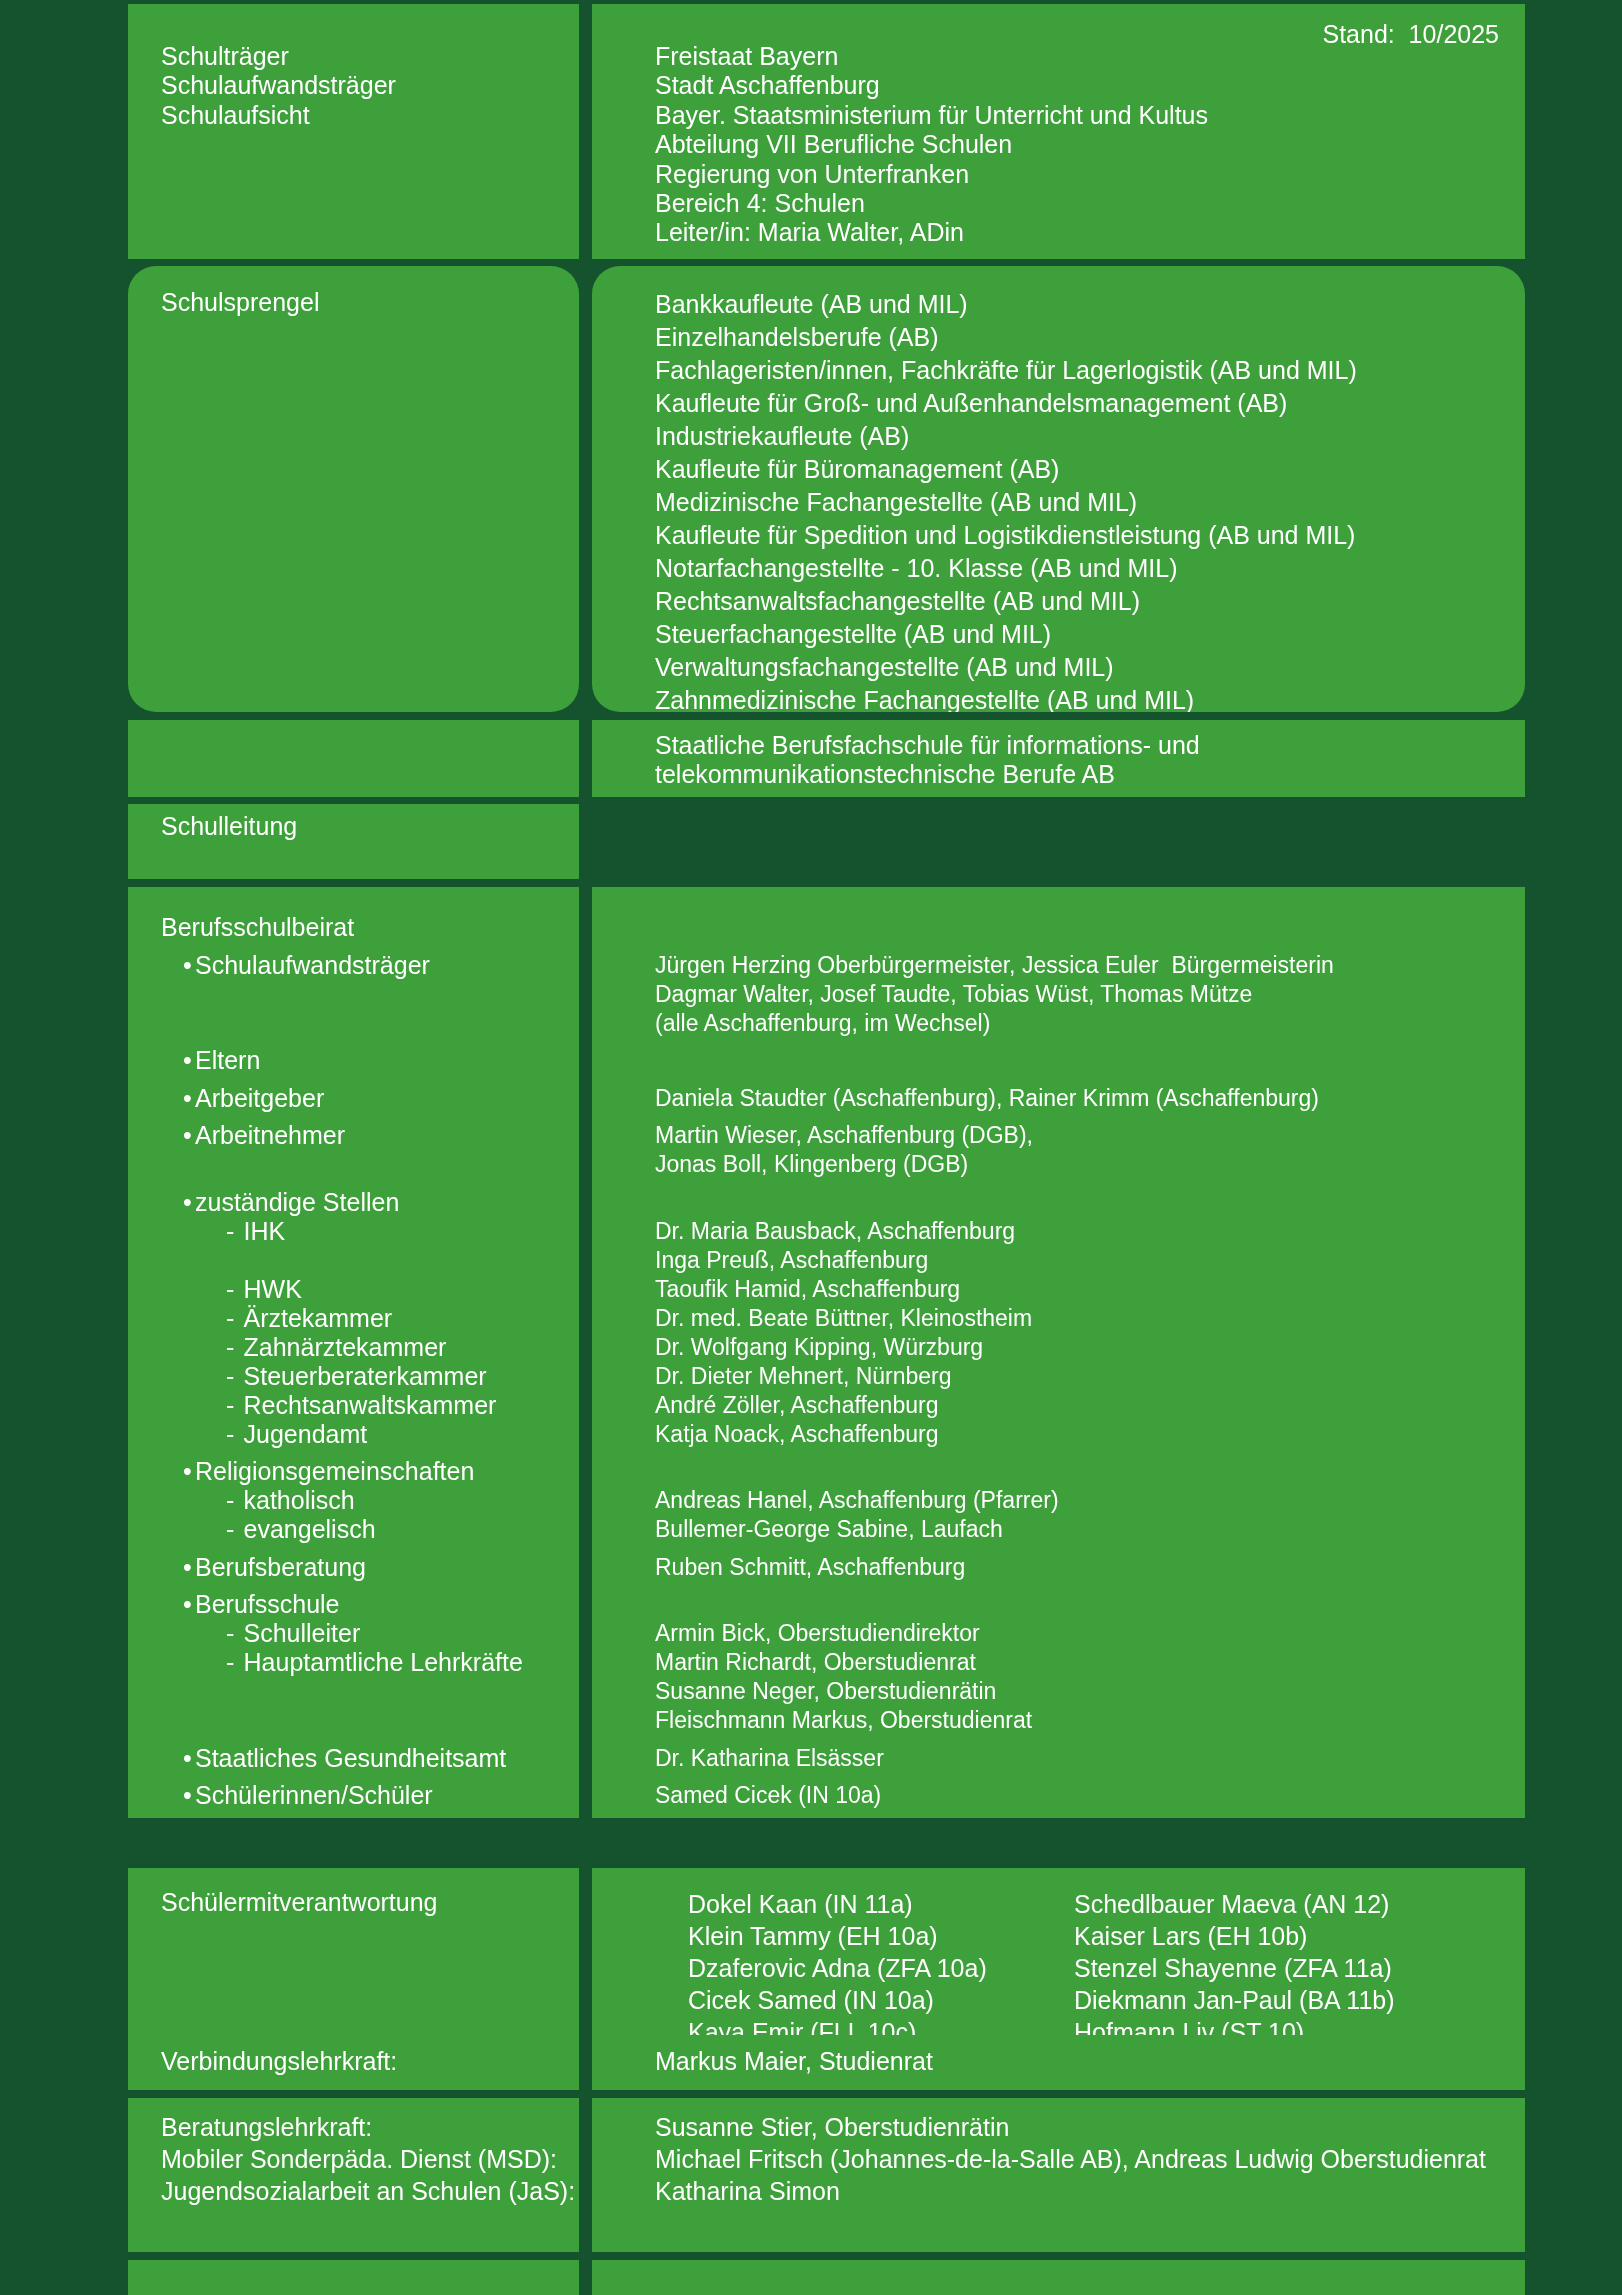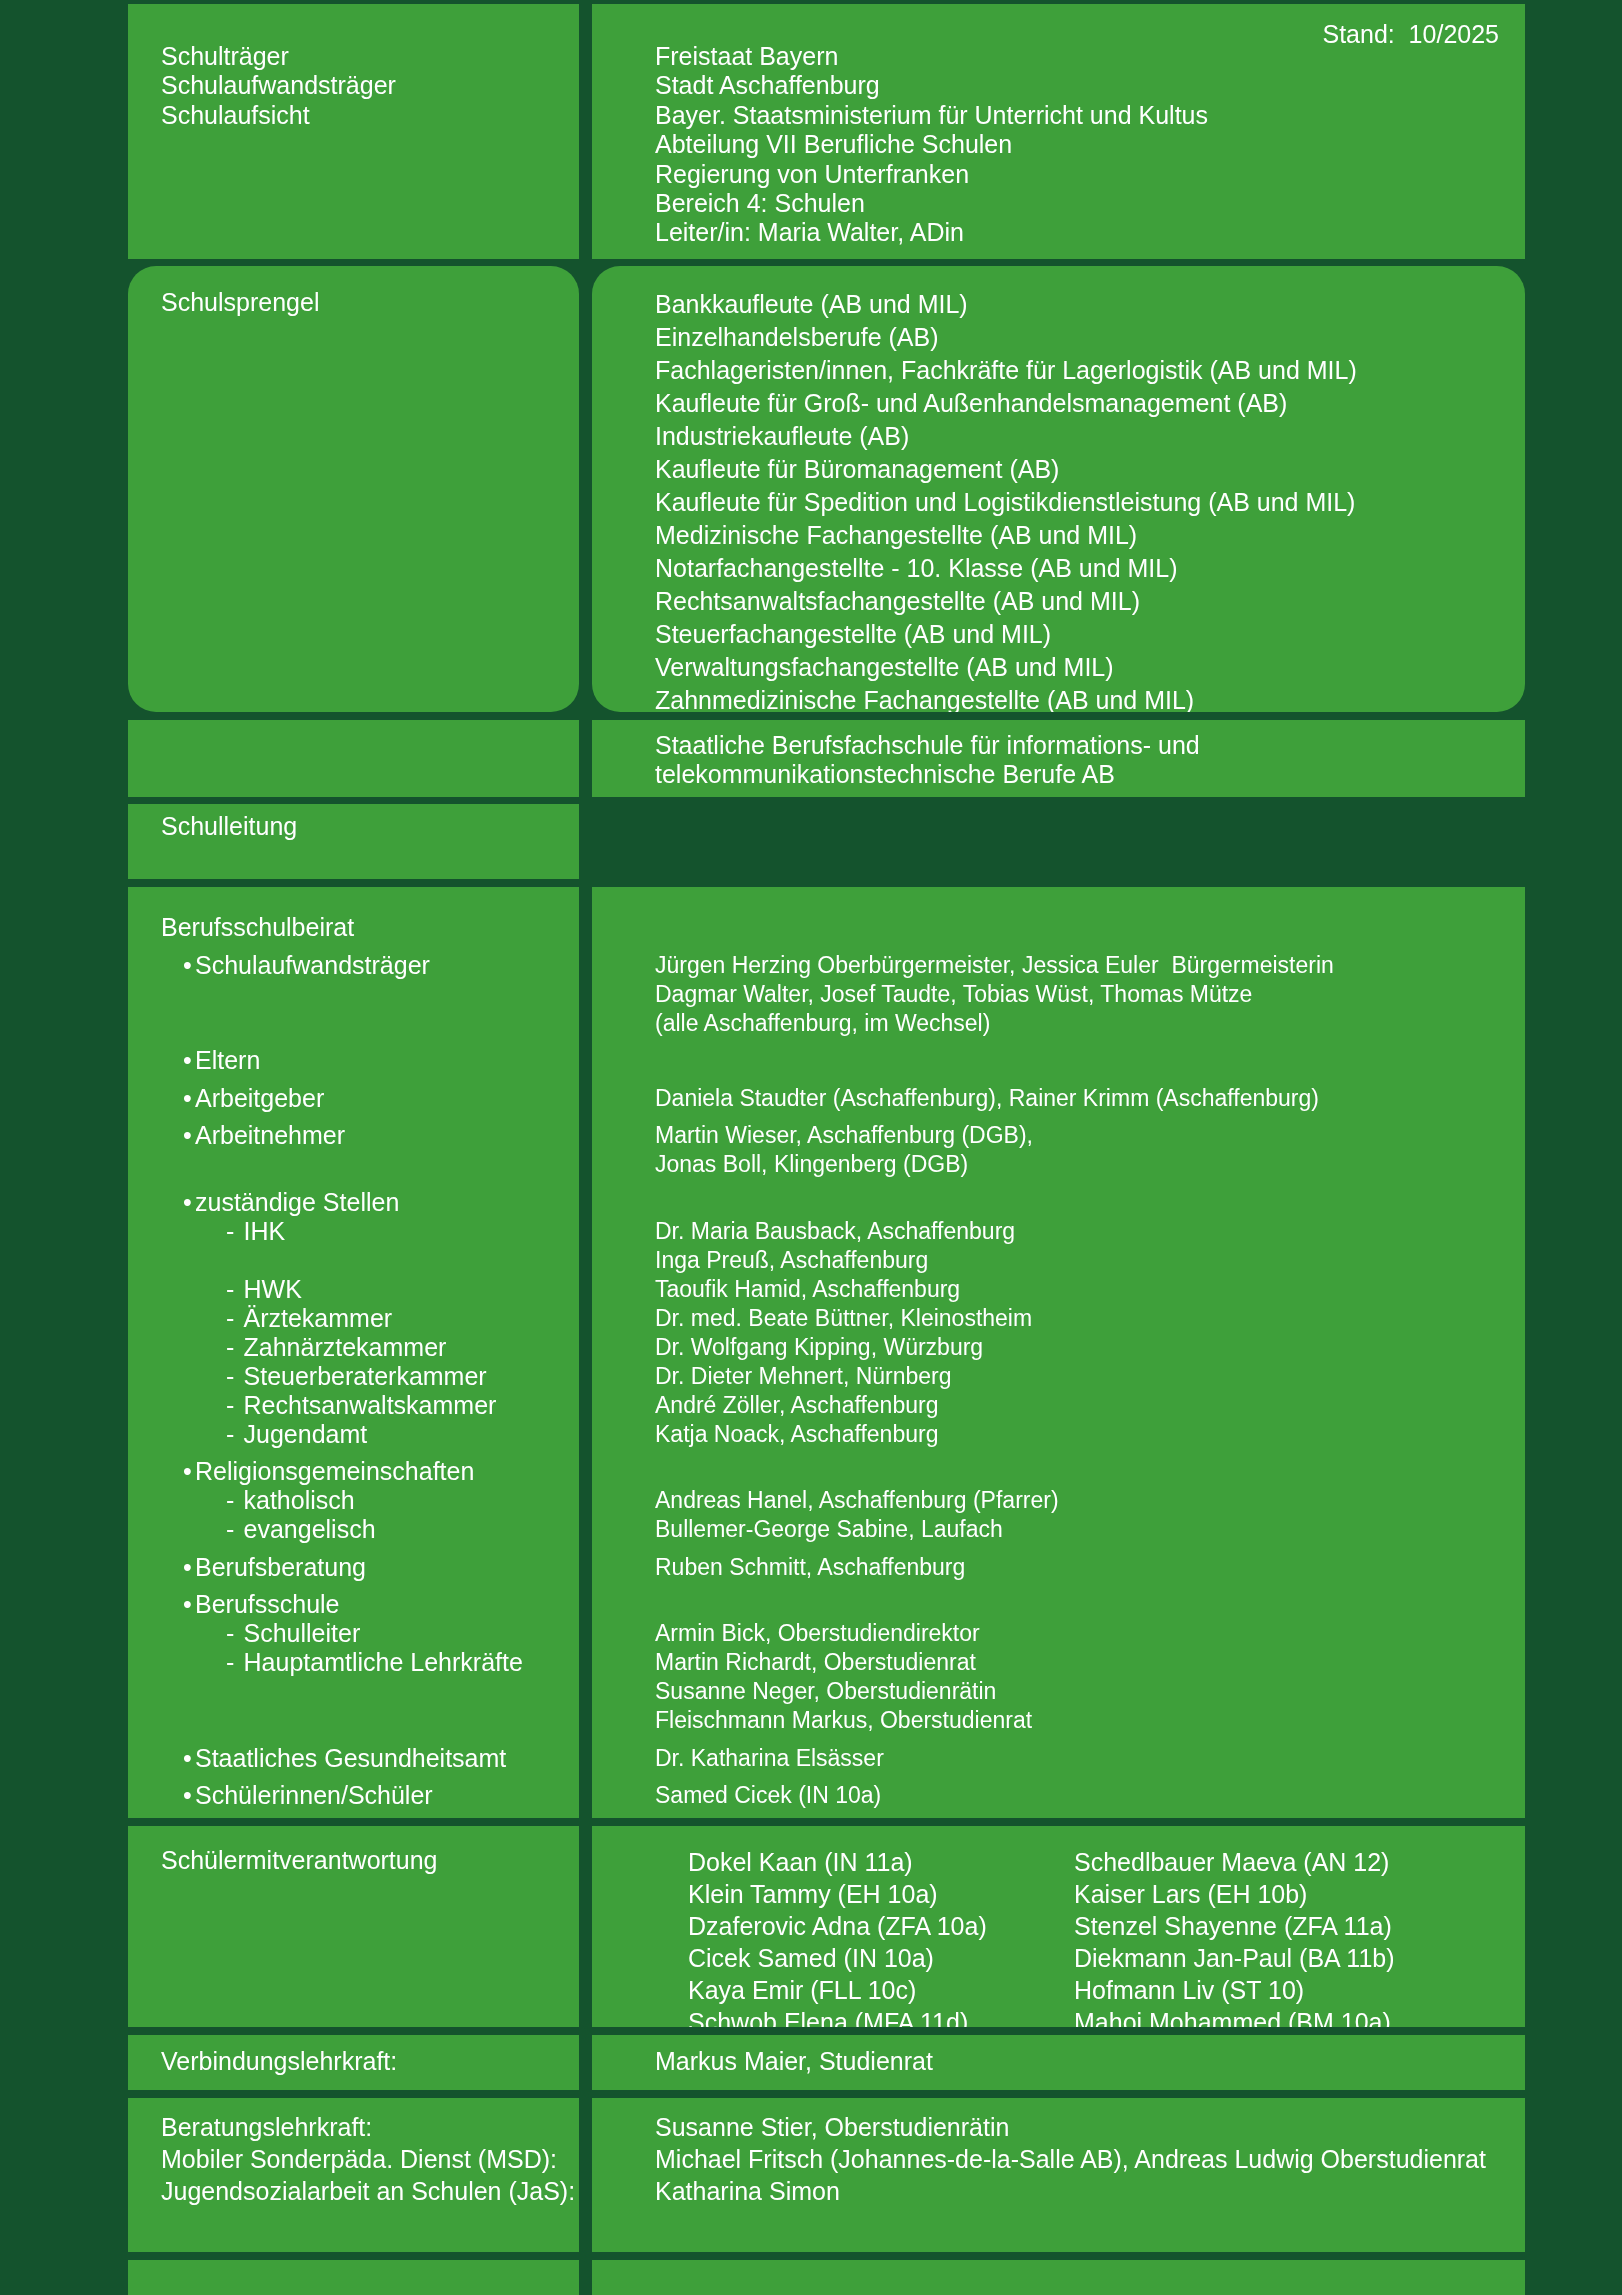--- a/index.html
+++ b/index.html
@@ -36,21 +36,21 @@
   .sec1 .cell-l,.sec1 .cell-r{padding-top:38px;}
   .sec2{top:266px;height:446px;}
   .sec2 .cell-l,.sec2 .cell-r{padding-top:22px;border-radius:28px;}
   .sec2 .cell-r .line{line-height:33px;}
   .sec3{top:720px;height:77px;}
   .sec3 .cell-l,.sec3 .cell-r{padding-top:10.5px;}
   .sec4{top:804px;height:75px;}
   .sec4 .cell-l,.sec4 .cell-r{padding-top:7.9px;}
   .sec4 .cell-r .line{line-height:31px;}
   .sec5{top:887px;height:931px;}
-  .sec6{top:1826px;height:201px;}
+  .sec6{top:1868px;height:201px;}
   .sec6 .cell-l,.sec6 .cell-r{padding-top:19.6px;}
   .sec6 .cell-r .line{line-height:32px;}
   .sec7{top:2035px;height:55px;}
   .sec7 .cell-l,.sec7 .cell-r{padding-top:11.8px;}
   .sec8{top:2098px;height:154px;}
   .sec8 .cell-l,.sec8 .cell-r{padding-top:13px;}
   .sec8 .line{line-height:32px;}
   .sec9{top:2260px;height:35px;}
 
   .stand{
@@ -112,22 +112,22 @@
     <div class="cell cell-l">
       <div class="line">Schulsprengel</div>
     </div>
     <div class="cell cell-r">
         <div class="line">Bankkaufleute (AB und MIL)</div>
         <div class="line">Einzelhandelsberufe (AB)</div>
         <div class="line">Fachlageristen/innen, Fachkräfte für Lagerlogistik (AB und MIL)</div>
         <div class="line">Kaufleute für Groß- und Außenhandelsmanagement (AB)</div>
         <div class="line">Industriekaufleute (AB)</div>
         <div class="line">Kaufleute für Büromanagement (AB)</div>
+        <div class="line">Medizinische Fachangestellte (AB und MIL)</div>
         <div class="line">Kaufleute für Spedition und Logistikdienstleistung (AB und MIL)</div>
-        <div class="line">Medizinische Fachangestellte (AB und MIL)</div>
         <div class="line">Notarfachangestellte - 10. Klasse (AB und MIL)</div>
         <div class="line">Rechtsanwaltsfachangestellte (AB und MIL)</div>
         <div class="line">Steuerfachangestellte (AB und MIL)</div>
         <div class="line">Verwaltungsfachangestellte (AB und MIL)</div>
         <div class="line">Zahnmedizinische Fachangestellte (AB und MIL)</div>
       </div>
   </div>
 
   <div class="section sec3">
     <div class="cell cell-l"></div>

